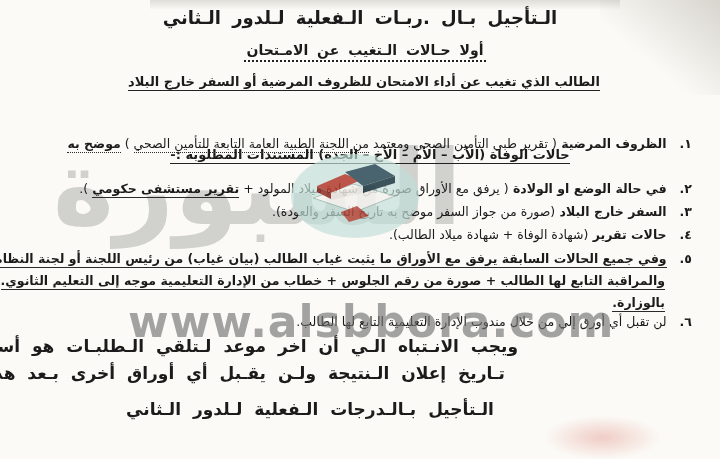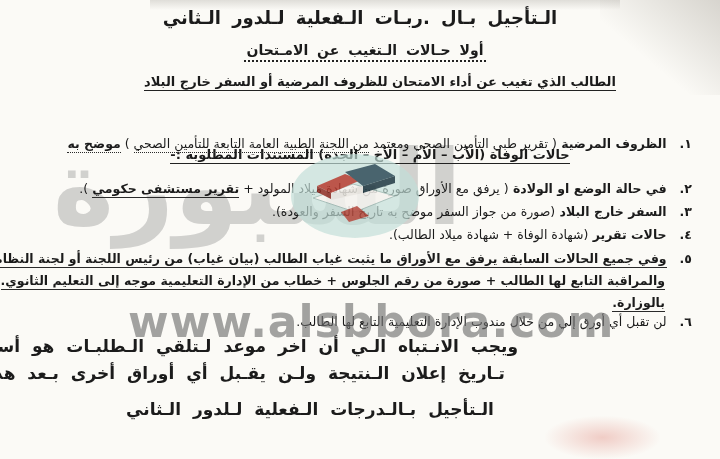--- a/index.html
+++ b/index.html
@@ -20,21 +20,21 @@
   .wm-logo{position:absolute;left:283px;top:146px;z-index:2;opacity:.85;}
   .wm-site{position:absolute;left:128px;top:296px;z-index:3;direction:ltr;
         font-size:44px;font-weight:bold;letter-spacing:1px;color:#6d6d6d;opacity:.62;}
   
   .txt{position:absolute;z-index:1;}
   .title-top{left:80px;width:560px;top:7px;text-align:center;
         font-size:18px;font-weight:bold;word-spacing:5px;}
   .h2wrap{left:150px;width:430px;top:40px;text-align:center;}
   .h2{display:inline-block;font-size:14px;font-weight:bold;word-spacing:4px;
         border-bottom:2px dotted #222;padding:0 3px 2px;}
-  .h3wrap{left:60px;width:640px;top:71px;text-align:center;}
+  .h3wrap{left:44px;width:640px;top:71px;text-align:center;}
   .h4wrap{left:90px;width:560px;top:98px;text-align:center;margin-top:46px;}
   .hu{display:inline-block;font-size:13px;font-weight:bold;
         border-bottom:1.5px solid #222;padding-bottom:1px;}
   .item{right:28px;left:12px;}
   .line{text-align:right;font-size:12.5px;line-height:22px;white-space:nowrap;}
   .cont{padding-right:27px;}
   .num{font-weight:bold;display:inline-block;margin-left:13px;}
   .b{font-weight:bold;}
   .u{border-bottom:1.4px solid #2a2a2a;padding-bottom:1px;}
   .du{border-bottom:1.6px dotted #2a2a2a;padding-bottom:1px;}

